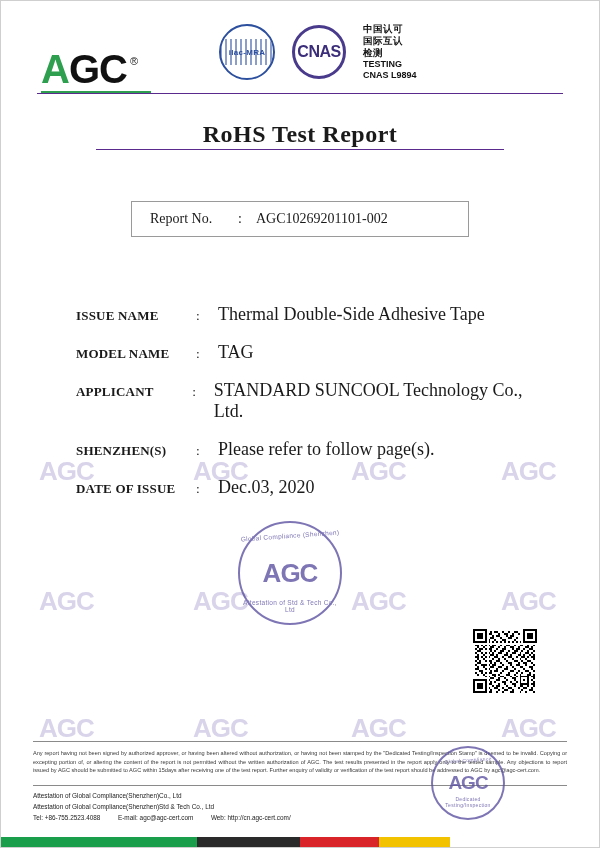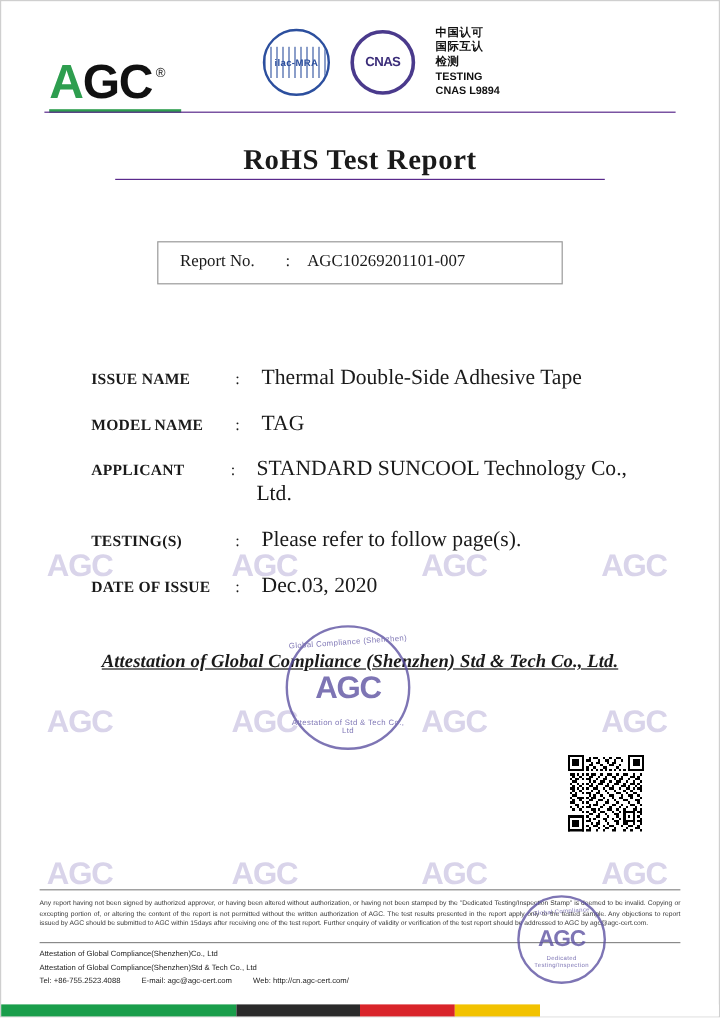--- a/index.html
+++ b/index.html
@@ -71,27 +71,27 @@
     display:flex; align-items:center; justify-content:center;
     position:relative;
   }
   .cnas-ring {
     width:54px;height:54px;border-radius:50%;border:3px solid #4a3a8c;
     display:flex;align-items:center;justify-content:center;
     background:#fff;
   }
   .cnas-text {
     font-family:"Liberation Sans", sans-serif;
-    font-weight:bold;font-size:11px;color:#3c2e7a;letter-spacing:-0.5px;
+    font-weight:bold;font-size:16px;color:#3c2e7a;letter-spacing:-0.5px;
   }
   .accred-txt {
     font-family:"Liberation Sans", sans-serif;
     font-size:9px; line-height:1.25; color:#111; font-weight:bold;
   }
-  .accred-txt .cn { font-size:9.5px; letter-spacing:0.5px;font-family:Liberation Serif, serif; }
+  .accred-txt .cn { font-size:9.5px; letter-spacing:0.5px; }
 
   .hr-top {
     position:absolute; left:36px; right:36px; top:92px;
     border-top:1.5px solid #5a2a8c;
   }
 
   
   .title {
     position:absolute; top:120px; left:0; right:0;
     text-align:center;
@@ -254,41 +254,41 @@
   </div>
 
   <div class="hr-top"></div>
 
   <div class="title">RoHS Test Report</div>
   <div class="hr-title"></div>
 
   <div class="report-box">
     <span class="report-label">Report No.</span>
     <span class="report-colon">:</span>
-    <span class="report-value">AGC10269201101-007</span>
+    <span class="report-value">AGC10269201101-002</span>
   </div>
 
   <div class="fields">
     <div class="field-row">
       <span class="field-label">ISSUE NAME</span>
       <span class="field-colon">:</span>
       <span class="field-value">Thermal Double-Side Adhesive Tape</span>
     </div>
     <div class="field-row">
       <span class="field-label">MODEL NAME</span>
       <span class="field-colon">:</span>
       <span class="field-value">TAG</span>
     </div>
     <div class="field-row">
       <span class="field-label">APPLICANT</span>
       <span class="field-colon">:</span>
       <span class="field-value">STANDARD  SUNCOOL  Technology Co., Ltd.</span>
     </div>
     <div class="field-row">
-      <span class="field-label">TESTING(S)</span>
+      <span class="field-label">SHENZHEN(S)</span>
       <span class="field-colon">:</span>
       <span class="field-value">Please refer to follow page(s).</span>
     </div>
     <div class="field-row">
       <span class="field-label">DATE OF ISSUE</span>
       <span class="field-colon">:</span>
       <span class="field-value">Dec.03, 2020</span>
     </div>
   </div>
 
@@ -298,21 +298,20 @@
   <div class="wm" style="left:500px; top:455px;">AGC</div>
   <div class="wm" style="left:38px;  top:585px;">AGC</div>
   <div class="wm" style="left:192px; top:585px;">AGC</div>
   <div class="wm" style="left:350px; top:585px;">AGC</div>
   <div class="wm" style="left:500px; top:585px;">AGC</div>
   <div class="wm" style="left:38px;  top:712px;">AGC</div>
   <div class="wm" style="left:192px; top:712px;">AGC</div>
   <div class="wm" style="left:350px; top:712px;">AGC</div>
   <div class="wm" style="left:500px; top:712px;">AGC</div>
 
-  <div class="attest">Attestation of Global Compliance (Shenzhen) Std &amp; Tech Co., Ltd.</div>
 
   <div class="stamp stamp-main">
     <div class="ring-txt">
       <div class="stamp-curve top">Global Compliance (Shenzhen)</div>
       <div class="stamp-curve bot">Attestation of Std &amp; Tech Co., Ltd</div>
     </div>
     <span class="stamp-agc">AGC</span>
   </div>
 
   <div class="qr">

